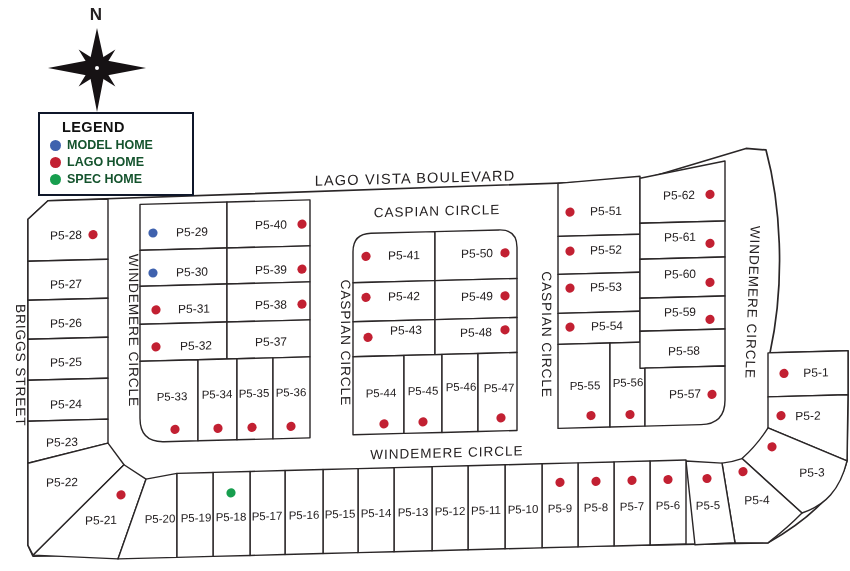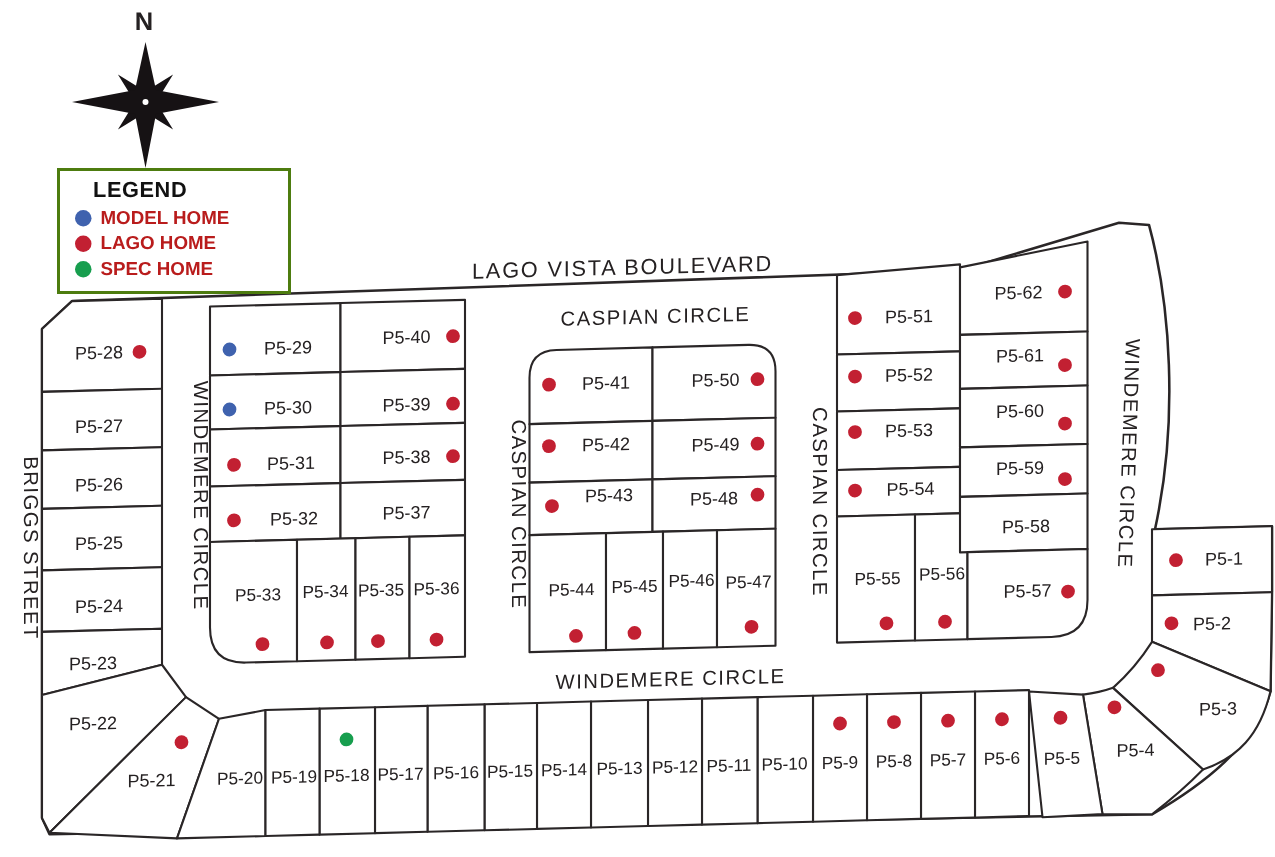--- a/index.html
+++ b/index.html
@@ -8,25 +8,25 @@
   svg{position:absolute;left:0;top:0;}
   svg text{font-family:"Liberation Sans",sans-serif;fill:#252122;}
   .lot{fill:#ffffff;stroke:#2a2627;stroke-width:1.4;stroke-linejoin:round;}
   .boundary{fill:none;stroke:#2a2627;stroke-width:1.7;stroke-linejoin:round;}
   .lot-label{font-size:12px;text-anchor:middle;}
   .lot-label-sm{font-size:11.5px;text-anchor:middle;}
   .street-label{font-size:13.5px;letter-spacing:1px;text-anchor:middle;}
   .blvd-label{font-size:14.5px;letter-spacing:1.2px;text-anchor:middle;}
   .compass-n{font-size:17px;text-anchor:middle;font-weight:bold;}
   .legend{position:absolute;left:38px;top:112px;width:156px;box-sizing:border-box;
-          border:2px solid #4d7c0f;background:#fff;padding:5px 6px 8px 10px;}
+          border:2px solid #0f172a;background:#fff;padding:5px 6px 8px 10px;}
   .legend-title{font-weight:bold;font-size:14.5px;letter-spacing:.4px;margin:0 0 2px 12px;color:#111;}
   .legend-item{display:flex;align-items:center;gap:6px;margin-top:3px;}
   .legend-dot{width:11px;height:11px;border-radius:50%;flex:0 0 auto;}
-  .legend-label{font-weight:bold;font-size:12.5px;color:#b91c1c;white-space:nowrap;}
+  .legend-label{font-weight:bold;font-size:12.5px;color:#14532d;white-space:nowrap;}
 </style>
 </head>
 <body>
 
 <div class="stage">
 
 <svg width="850" height="571" viewBox="0 0 850 571">
 
   <g>
     <text class="compass-n" x="96" y="20">N</text>

